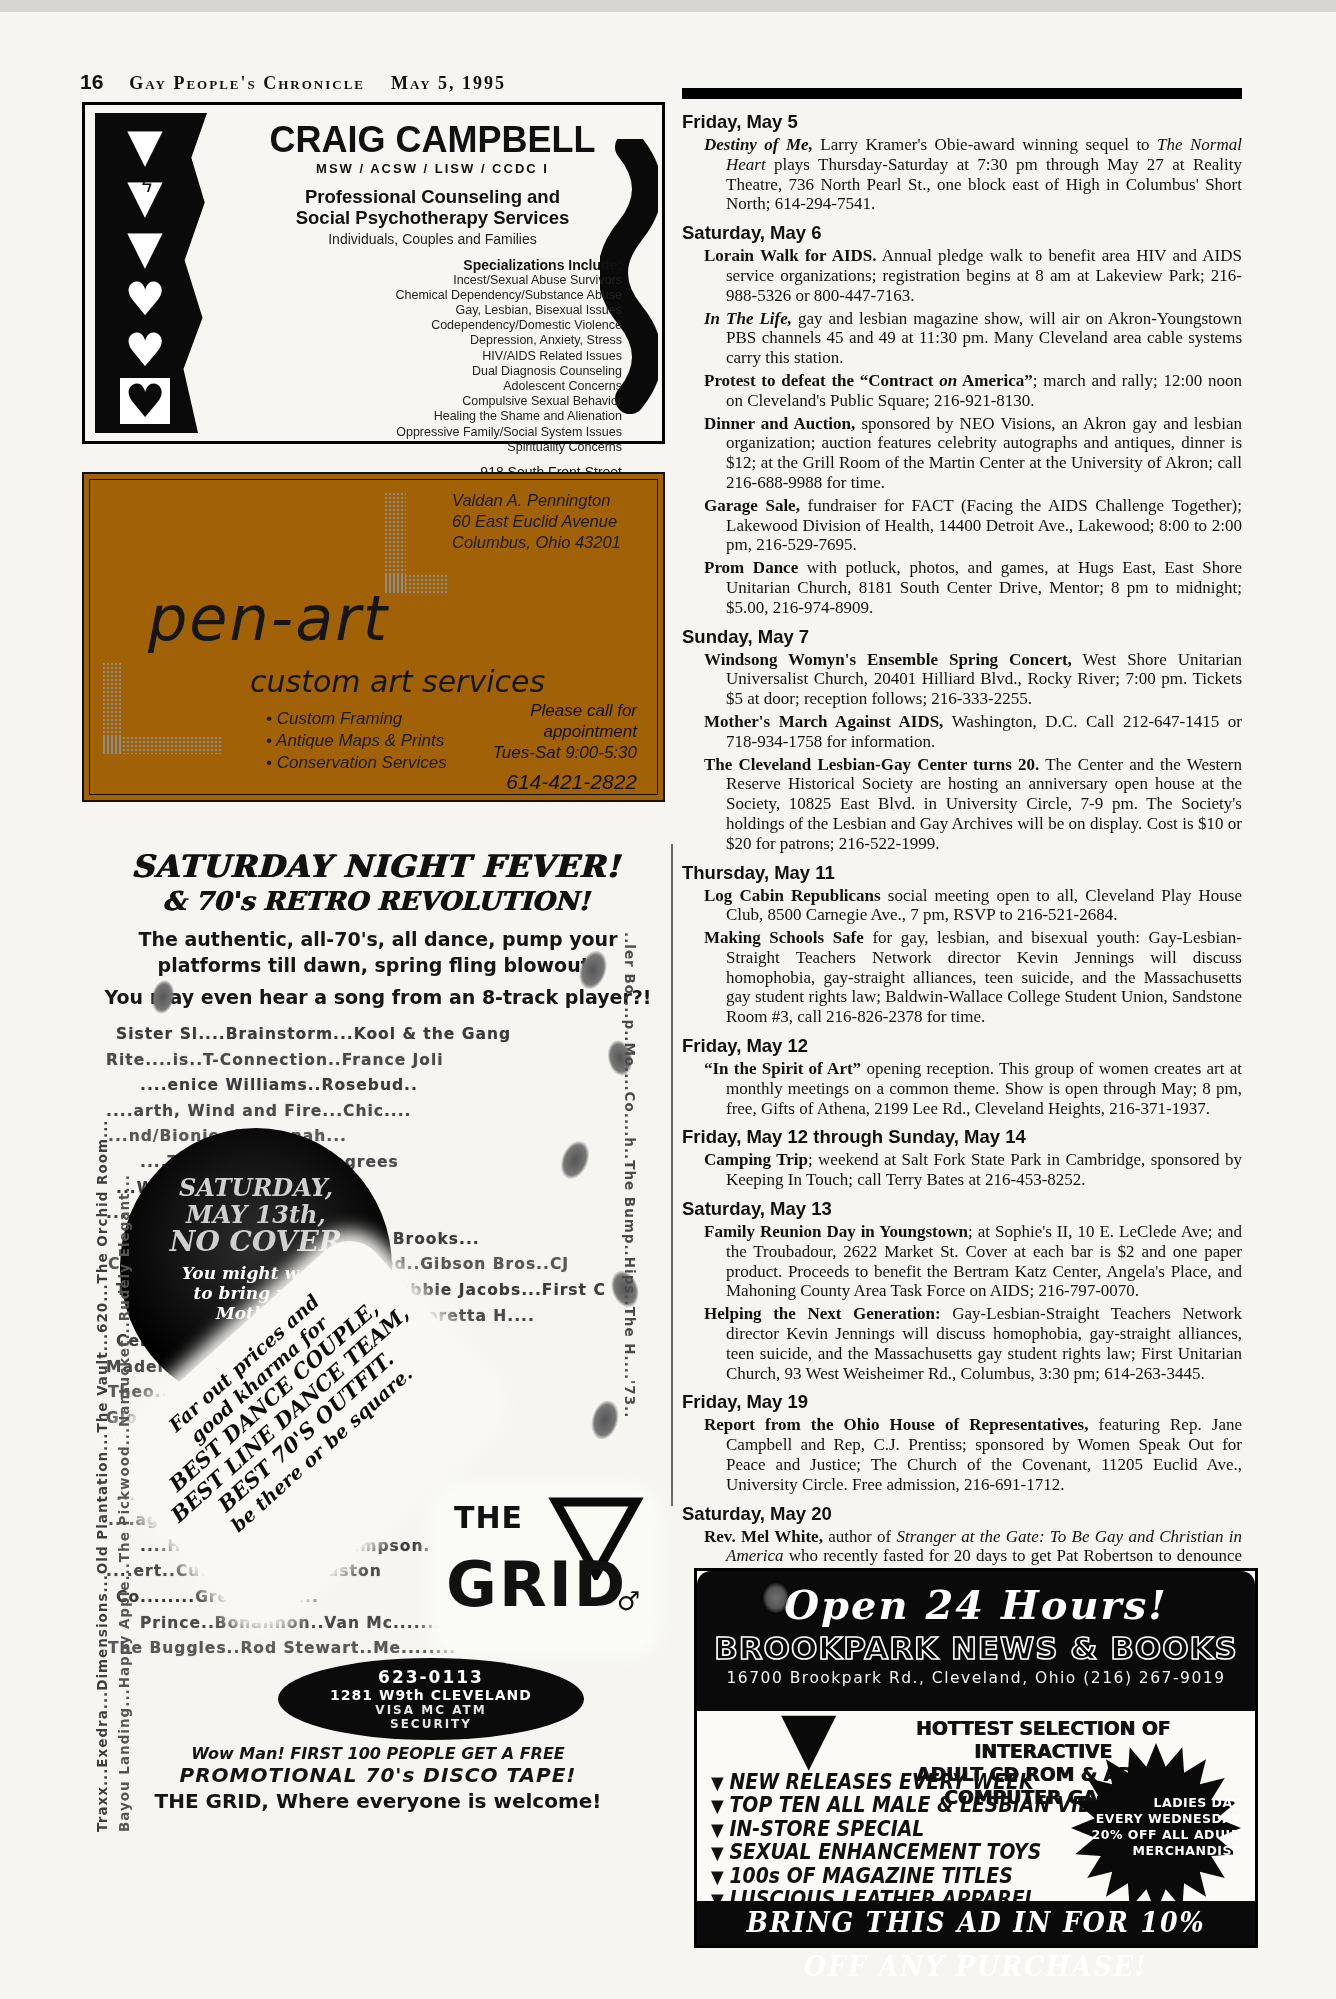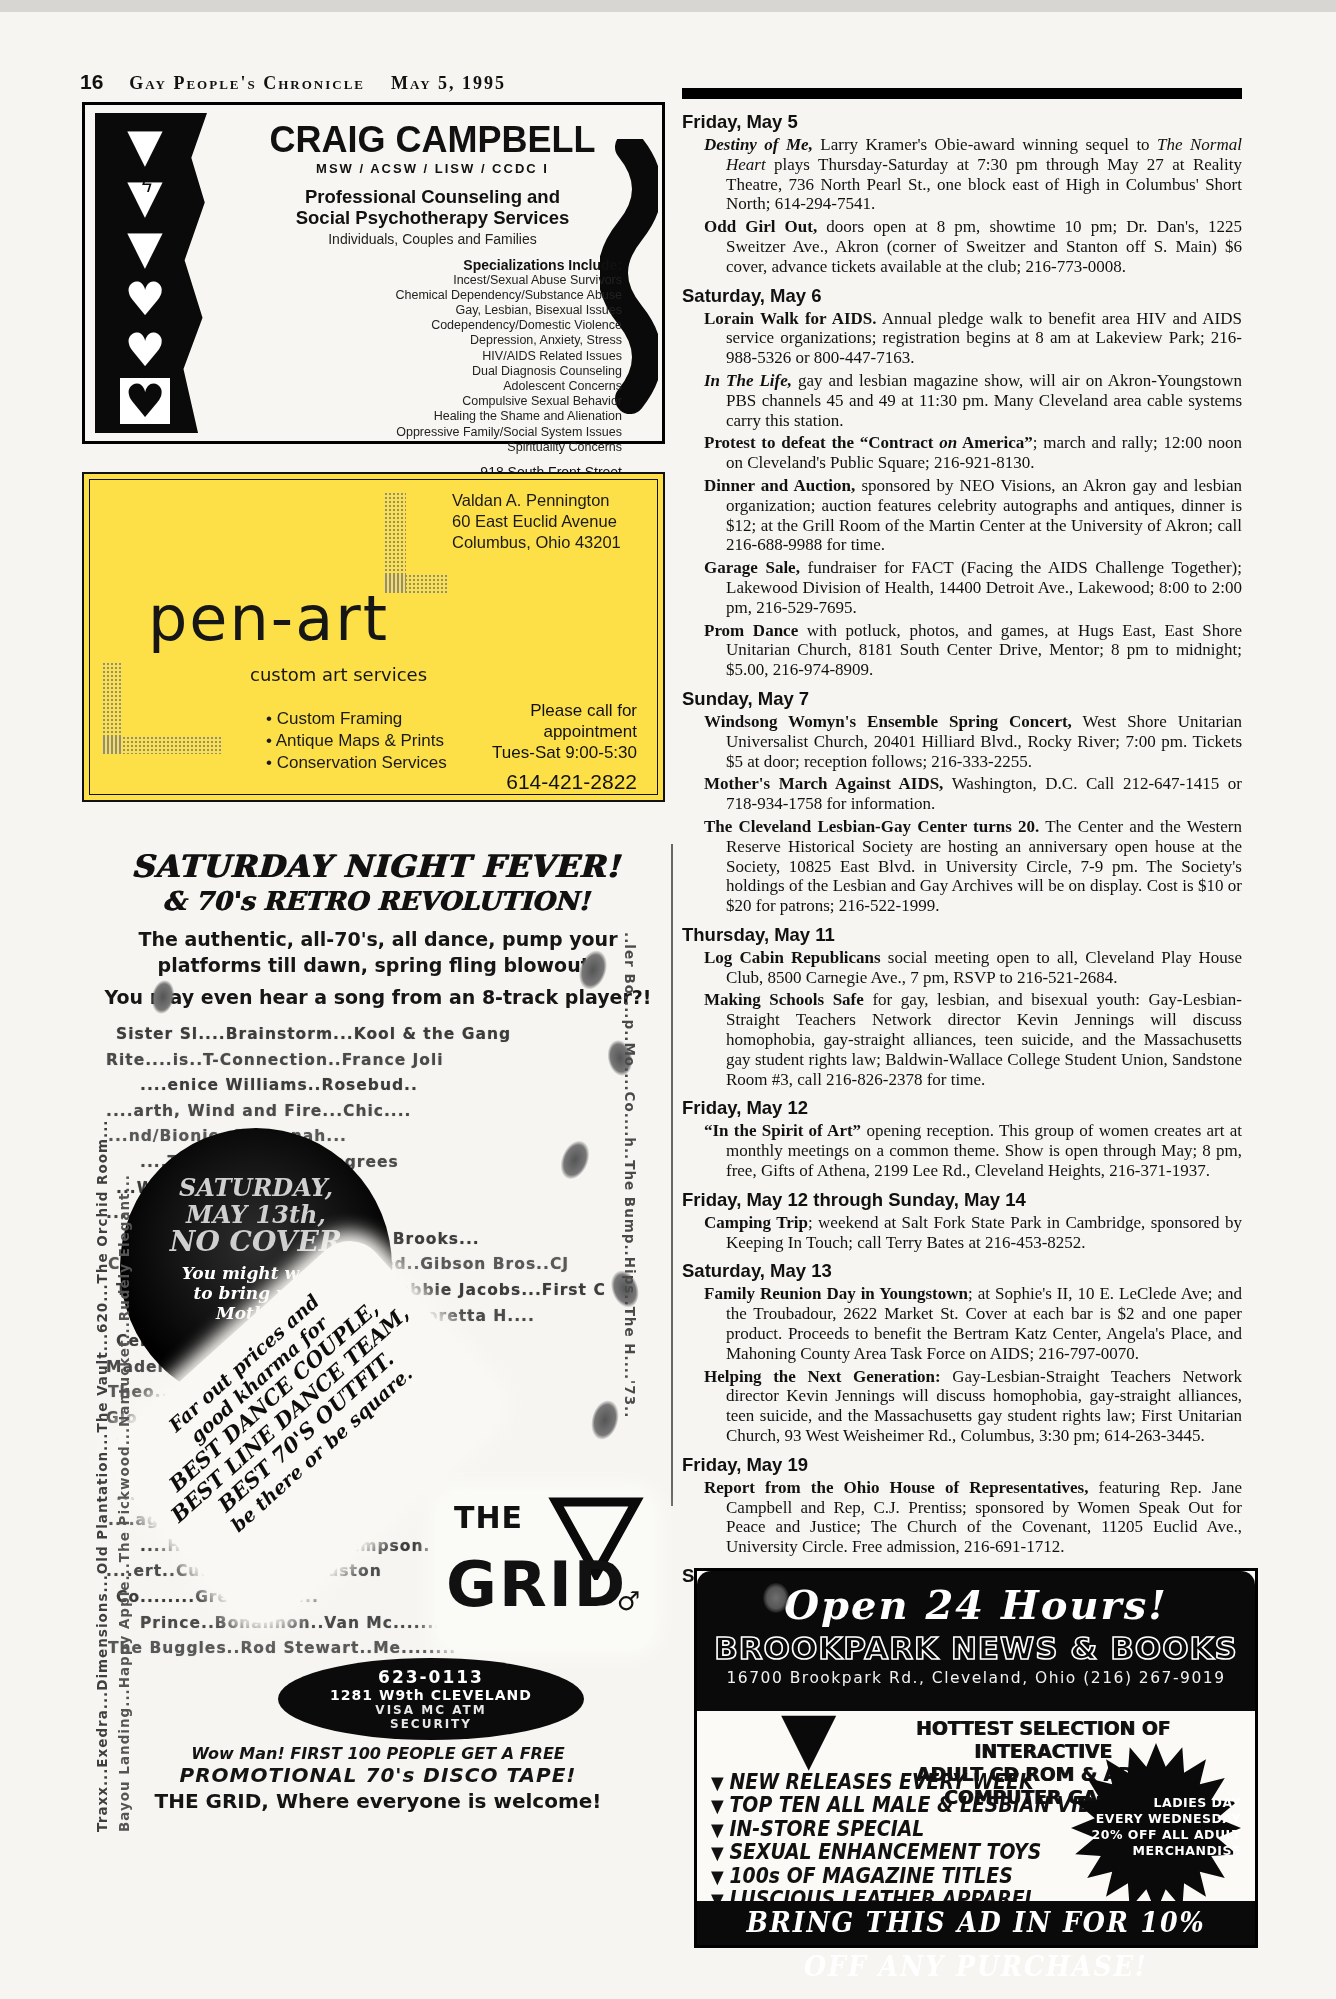--- a/index.html
+++ b/index.html
@@ -29,33 +29,33 @@
   .cc-head{font-size:18.5px;font-weight:800;margin-top:10px;line-height:1.15;}
   .cc-sub{font-size:14px;margin-top:2px;color:#222;}
   .cc-right{ text-align:right;padding-right:26px;margin-top:10px;}
   .cc-spec-label{font-size:14px;font-weight:800;}
   .cc-spec{font-size:12.5px;line-height:15.2px;color:#222;}
   .cc-addr{font-size:14px;line-height:17px;margin-top:9px;}
   .cc-phone{font-size:24px;font-weight:900;letter-spacing:2px;margin-top:1px;}
   .cc-note{font-size:13px;margin-top:1px;}
 
   
-  .ad-penart{position:absolute;left:82px;top:460px;width:583px;height:330px;border:2px solid #111;background:#fde047;}
+  .ad-penart{position:absolute;left:82px;top:460px;width:583px;height:330px;border:2px solid #111;background:#a16207;font-style:italic;}
   .pa-inner{position:absolute;inset:5px;border:1px solid #111;}
   .pa-addr{position:absolute;left:368px;top:16px;font-family:"Liberation Sans",sans-serif;
            font-size:16.5px;line-height:21px;color:#1a1a1a;}
   .pa-deco{position:absolute;background-image:radial-gradient(#8d8d8d 1px,transparent 1.2px);background-size:4px 4px;}
   .pa-deco1{left:300px;top:18px;width:22px;height:100px;}
   .pa-deco1b{left:300px;top:100px;width:64px;height:20px;}
   .pa-deco2{left:18px;top:188px;width:20px;height:92px;}
   .pa-deco2b{left:18px;top:262px;width:120px;height:18px;}
   .pa-logo{position:absolute;left:64px;top:108px;font-family:"DejaVu Sans",sans-serif;
            font-size:62px;font-weight:500;letter-spacing:2px;color:#161616;}
   .pa-tag{position:absolute;left:166px;top:190px;font-family:"DejaVu Sans",sans-serif;
-          font-size:18px;font-weight:400;color:#161616;}
+          font-size:30px;font-weight:400;color:#161616;}
   .pa-services{position:absolute;left:182px;top:234px;font-family:"Liberation Sans",sans-serif;
                font-size:17px;line-height:22px;color:#1a1a1a;}
   .pa-services .li::before{content:"•  ";}
   .pa-call{position:absolute;right:26px;top:226px;text-align:right;font-family:"Liberation Sans",sans-serif;
            font-size:17px;line-height:21px;}
   .pa-phone{position:absolute;right:26px;top:296px;font-family:"Liberation Sans",sans-serif;font-size:21px;}
 
   
   .col-rule{position:absolute;left:671px;top:832px;width:2px;height:662px;background:#2b2b2b;opacity:.7;}
 
@@ -329,21 +329,20 @@
     <div class="gr-strip gr-strip2" data-name="venue-list-vertical-left2">Bayou Landing...Happy Apple...The Pickwood...Nantucket...Rudely Elegant...</div>
     <div class="gr-strip gr-strip3" data-name="dance-list-vertical-right">..ler Bo....p..Mo....Co....h..The Bump..Hips..The H....'73..</div>
   </div>
 
   <div class="calendar" data-name="charlies-calendar">
     <div class="cal-rule-top" data-name="calendar-rule-top"></div>
     <div class="cal-rule-bottom" data-name="calendar-rule-bottom"></div>
     <div data-name="calendar-sections">
         <div class="cal-day" data-name="calendar-day-heading">Friday, May 5</div>
         <p class="cal-ev" data-name="calendar-event"><span class="s-bi">Destiny of Me,</span><span> Larry Kramer's Obie-award winning sequel to </span><span class="s-i">The Normal Heart</span><span> plays Thursday-Saturday at 7:30 pm through May 27 at Reality Theatre, 736 North Pearl St., one block east of High in Columbus' Short North; 614-294-7541.</span></p>
-        <p class="cal-ev" data-name="calendar-event"><span class="s-b">Odd Girl Out,</span><span> doors open at 8 pm, showtime 10 pm; Dr. Dan's, 1225 Sweitzer Ave., Akron (corner of Sweitzer and Stanton off S. Main) $6 cover, advance tickets available at the club; 216-773-0008.</span></p>
         <div class="cal-day" data-name="calendar-day-heading">Saturday, May 6</div>
         <p class="cal-ev" data-name="calendar-event"><span class="s-b">Lorain Walk for AIDS.</span><span> Annual pledge walk to benefit area HIV and AIDS service organizations; registration begins at 8 am at Lakeview Park; 216-988-5326 or 800-447-7163.</span></p>
         <p class="cal-ev" data-name="calendar-event"><span class="s-bi">In The Life,</span><span> gay and lesbian magazine show, will air on Akron-Youngstown PBS channels 45 and 49 at 11:30 pm. Many Cleveland area cable systems carry this station.</span></p>
         <p class="cal-ev" data-name="calendar-event"><span class="s-b">Protest to defeat the “Contract </span><span class="s-bi">on</span><span class="s-b"> America”</span><span>; march and rally; 12:00 noon on Cleveland's Public Square; 216-921-8130.</span></p>
         <p class="cal-ev" data-name="calendar-event"><span class="s-b">Dinner and Auction,</span><span> sponsored by NEO Visions, an Akron gay and lesbian organization; auction features celebrity autographs and antiques, dinner is $12; at the Grill Room of the Martin Center at the University of Akron; call 216-688-9988 for time.</span></p>
         <p class="cal-ev" data-name="calendar-event"><span class="s-b">Garage Sale,</span><span> fundraiser for FACT (Facing the AIDS Challenge Together); Lakewood Division of Health, 14400 Detroit Ave., Lakewood; 8:00 to 2:00 pm, 216-529-7695.</span></p>
         <p class="cal-ev" data-name="calendar-event"><span class="s-b">Prom Dance</span><span> with potluck, photos, and games, at Hugs East, East Shore Unitarian Church, 8181 South Center Drive, Mentor; 8 pm to midnight; $5.00, 216-974-8909.</span></p>
         <div class="cal-day" data-name="calendar-day-heading">Sunday, May 7</div>
         <p class="cal-ev" data-name="calendar-event"><span class="s-b">Windsong Womyn's Ensemble Spring Concert,</span><span>  West Shore Unitarian Universalist Church, 20401 Hilliard Blvd., Rocky River; 7:00 pm. Tickets $5 at door; reception follows; 216-333-2255.</span></p>
         <p class="cal-ev" data-name="calendar-event"><span class="s-b">Mother's March Against AIDS,</span><span> Washington, D.C. Call 212-647-1415 or 718-934-1758 for information.</span></p>

